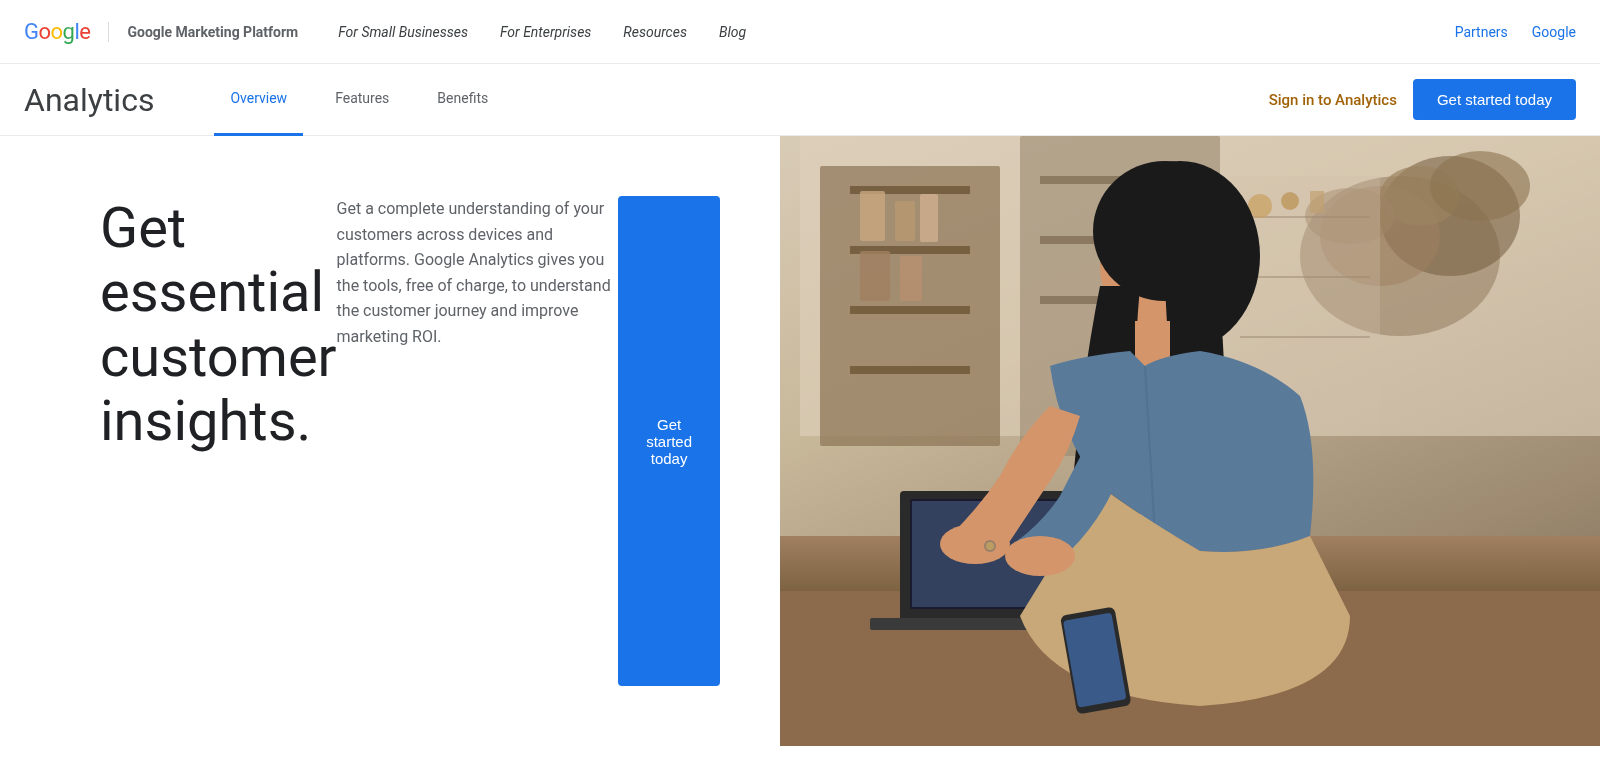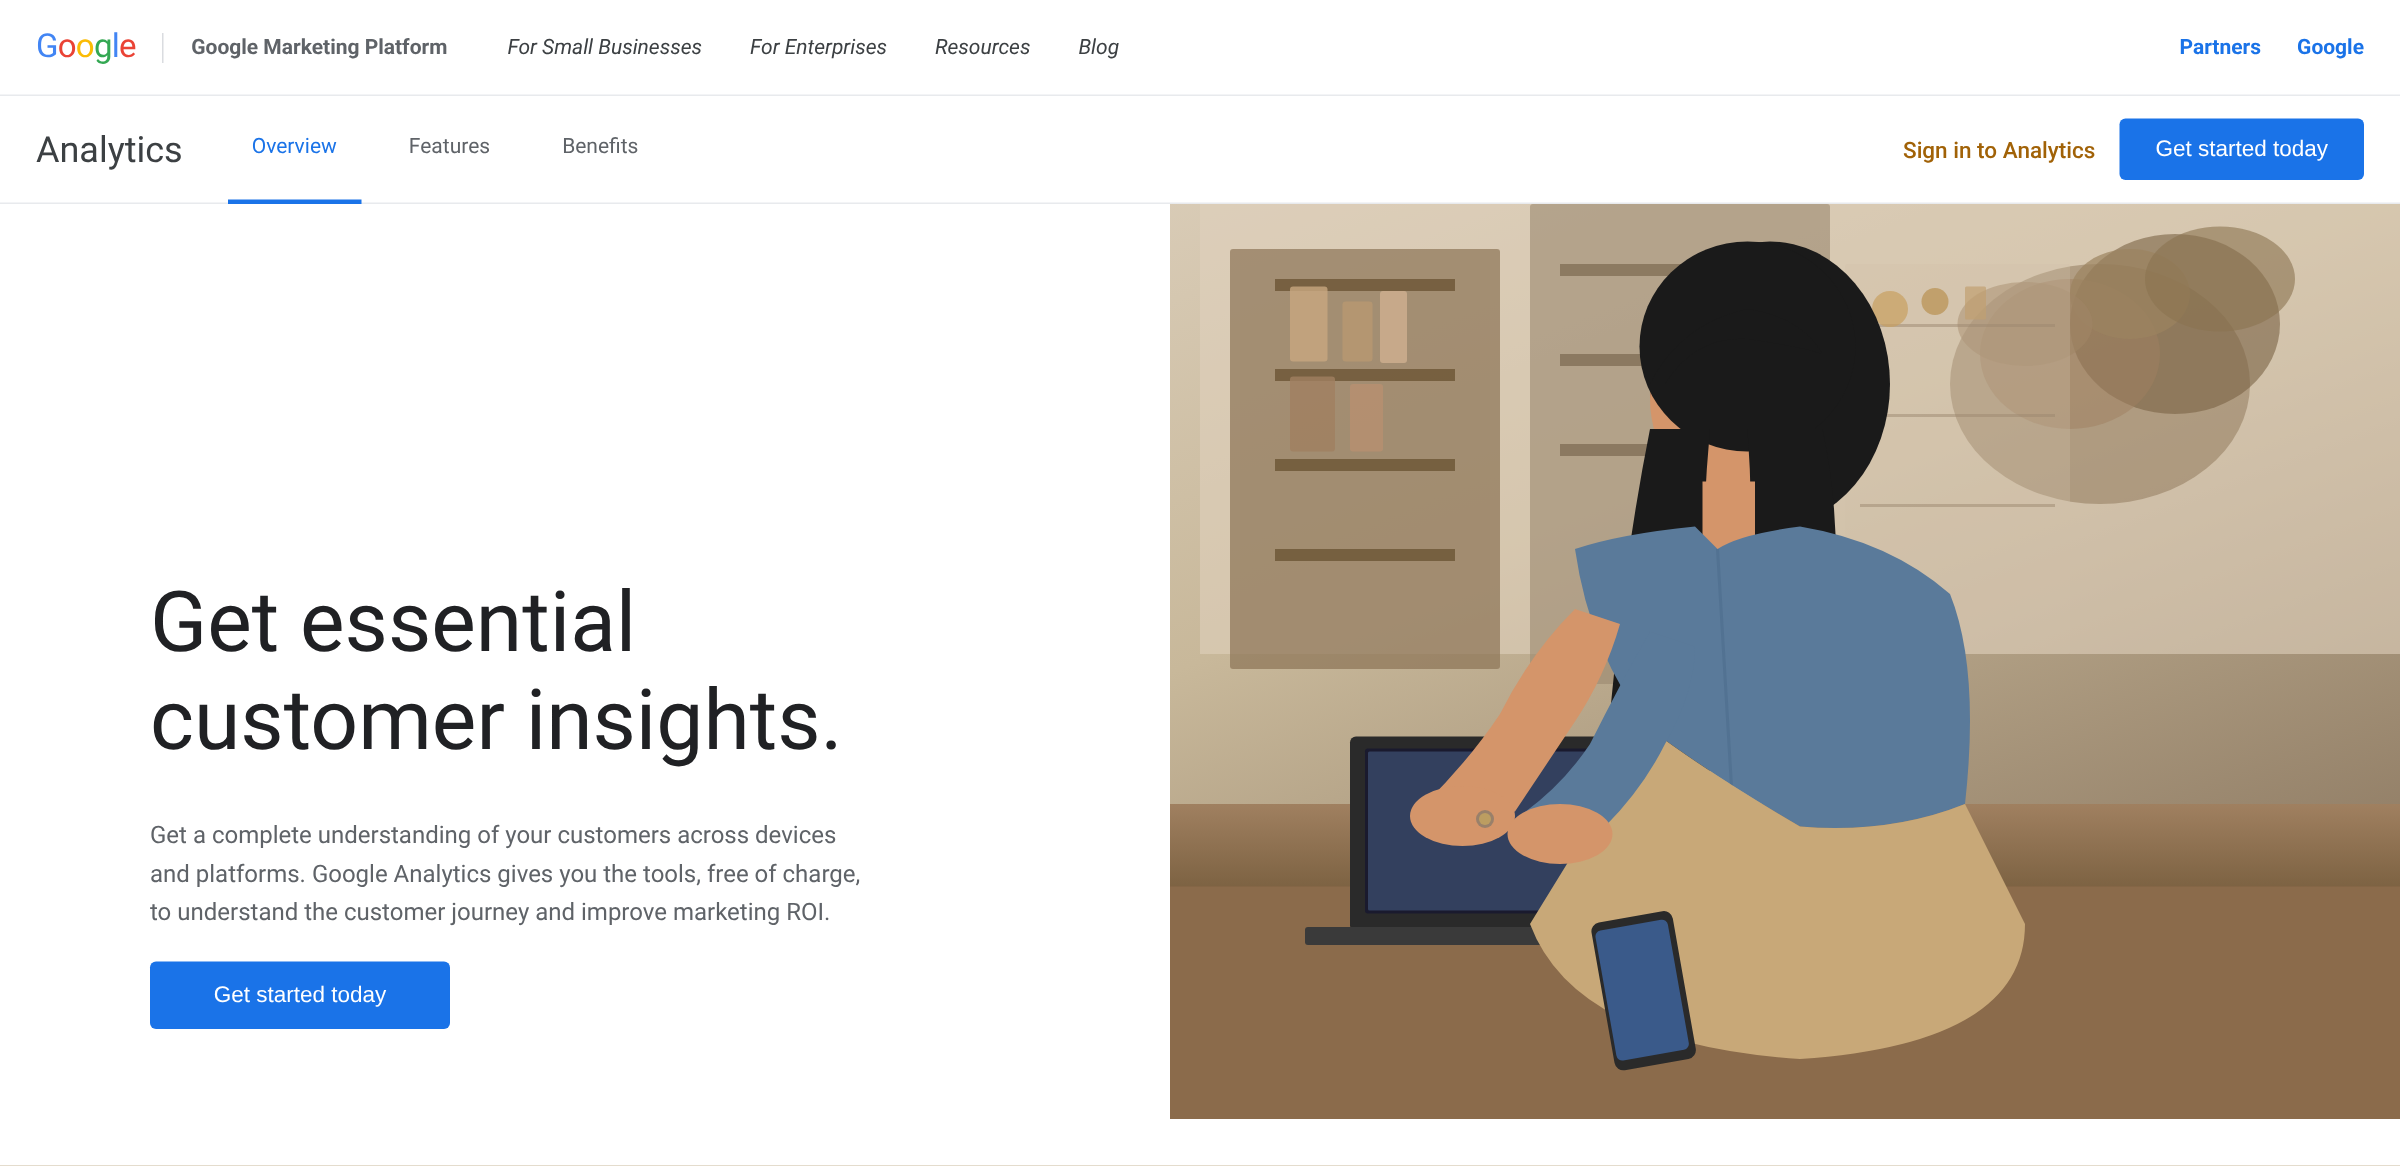--- a/index.html
+++ b/index.html
@@ -58,38 +58,38 @@
     }
     .top-nav-right {
       display: flex;
       align-items: center;
       gap: 24px;
     }
     .top-nav-right-link {
       font-size: 14px;
       color: #1a73e8;
       text-decoration: none;
-      font-weight: 700;
+      font-weight: 400;
       cursor: pointer;
     }
 
     
     .secondary-nav {
       display: flex;
       align-items: center;
       height: 72px;
       padding: 0 24px;
       border-bottom: 1px solid #e8eaed;
       background: #fff;
     }
     .analytics-title {
-      font-size: 24px;
+      font-size: 32px;
       font-weight: 400;
       color: #3c4043;
-      margin-right: 30px;
+      margin-right: 60px;
     }
     .secondary-nav-tabs {
       display: flex;
       align-items: center;
       gap: 16px;
       flex: 1;
     }
     .nav-tab {
       font-size: 14px;
       color: #5f6368;
@@ -140,21 +140,20 @@
     }
 
     .hero-content {
       position: absolute;
       left: 0;
       top: 0;
       width: 780px;
       height: 100%;
       background: #fff;
       display: flex;
-      flex-direction: column;
       justify-content: flex-end;
       padding: 60px 60px 60px 100px;
       z-index: 2;
     }
 
     .hero-title {
       font-size: 56px;
       font-weight: 400;
       color: #202124;
       line-height: 1.15;

